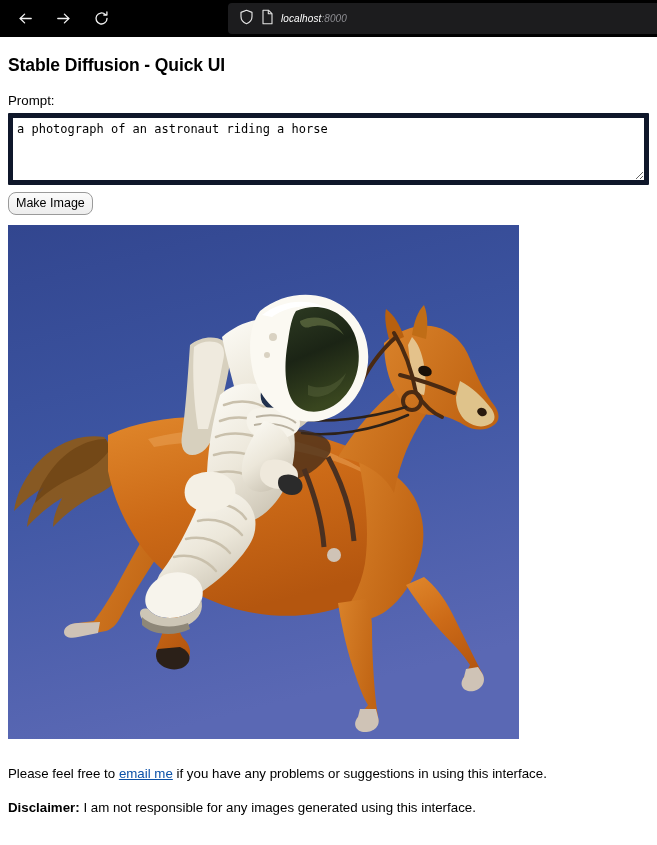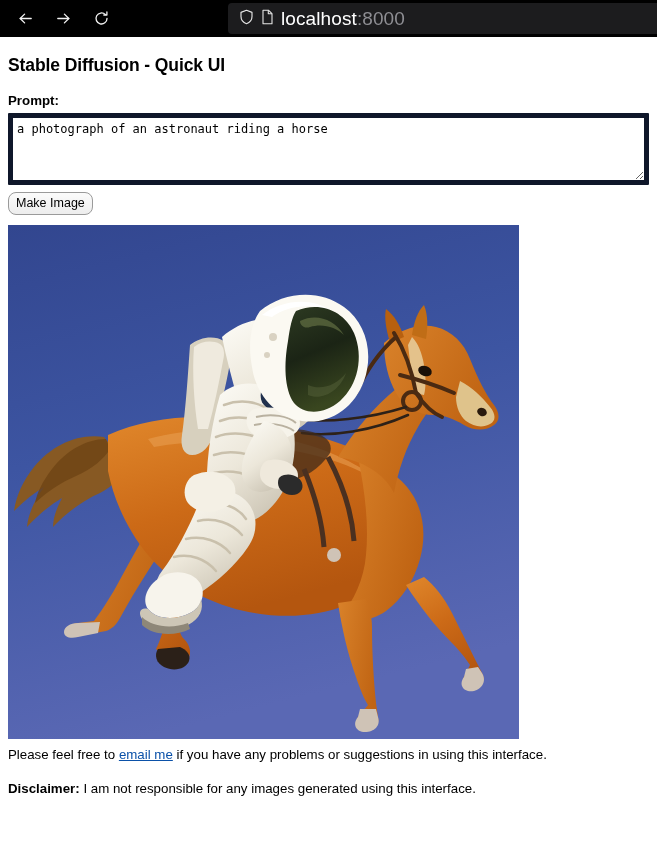--- a/index.html
+++ b/index.html
@@ -48,24 +48,25 @@
     background: #1c1c1e;
     border-radius: 4px 0 0 4px;
     display: flex;
     align-items: center;
     gap: 7px;
     padding-left: 11px;
     box-sizing: border-box;
   }
   .url-text {
     font-family: "Liberation Sans", sans-serif;
-    font-size: 19px;
+    font-size: 10px;
     color: #ffffff;
     letter-spacing: 0.1px;
     white-space: nowrap;
+    font-style: italic;
   }
   .url-text .url-port { color: #8e8e93; }
 
   
   .page {
     padding: 0 8px;
     box-sizing: border-box;
   }
   h1.page-title {
     font-size: 17.5px;
@@ -75,21 +76,21 @@
     letter-spacing: -0.1px;
   }
   .status-line {
     font-size: 13.3px;
     margin: 17px 0 0 0;
     line-height: 1.2;
   }
   .status-ok { color: #008000; }
   .prompt-label {
     font-size: 13.3px;
-    font-weight: bold;
+    font-weight: normal;
     margin: 17px 0 4px 0;
     line-height: 1.2;
   }
   textarea.prompt-input {
     display: block;
     width: 641px;
     height: 72px;
     box-sizing: border-box;
     border: 5px solid #0f172a;
     border-radius: 1px;
@@ -127,21 +128,21 @@
     position: relative;
     overflow: hidden;
     background: #3c54a0;
     display: block;
   }
   .result-image svg { display: block; }
 
   
   .footer-line {
     font-size: 13.3px;
-    margin: 8px 0 0 0;
+    margin: 27px 0 0 0;
     line-height: 1.25;
   }
   .footer-line.second { margin-top: 17px; }
   .email-link {
     color: #0b51a8;
     text-decoration: underline;
     cursor: pointer;
   }
   .bold-lead { font-weight: bold; }
 </style>

